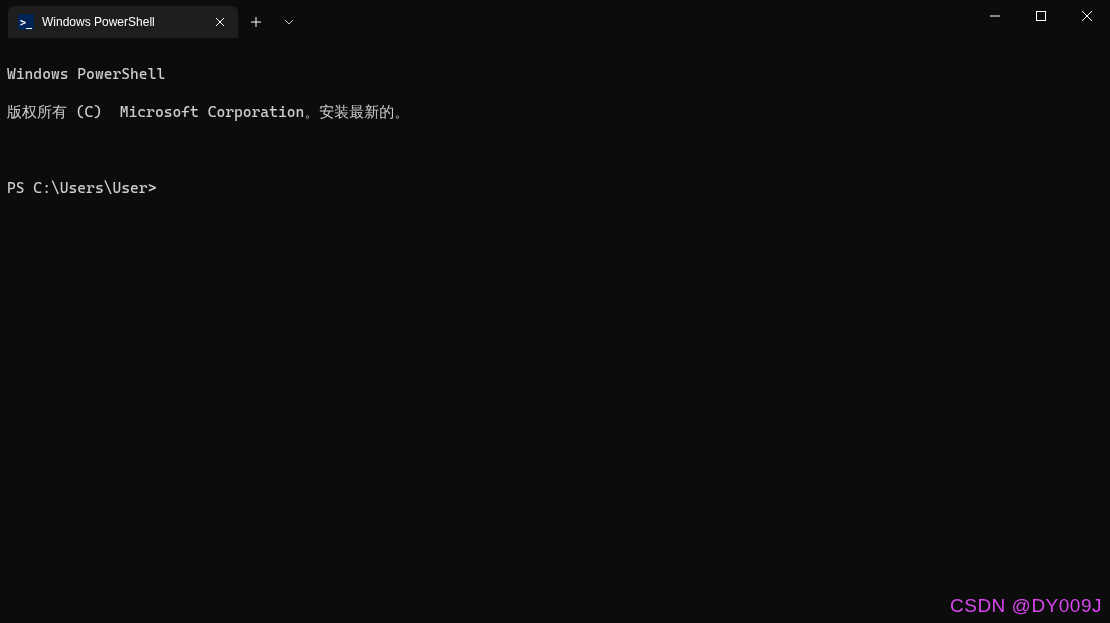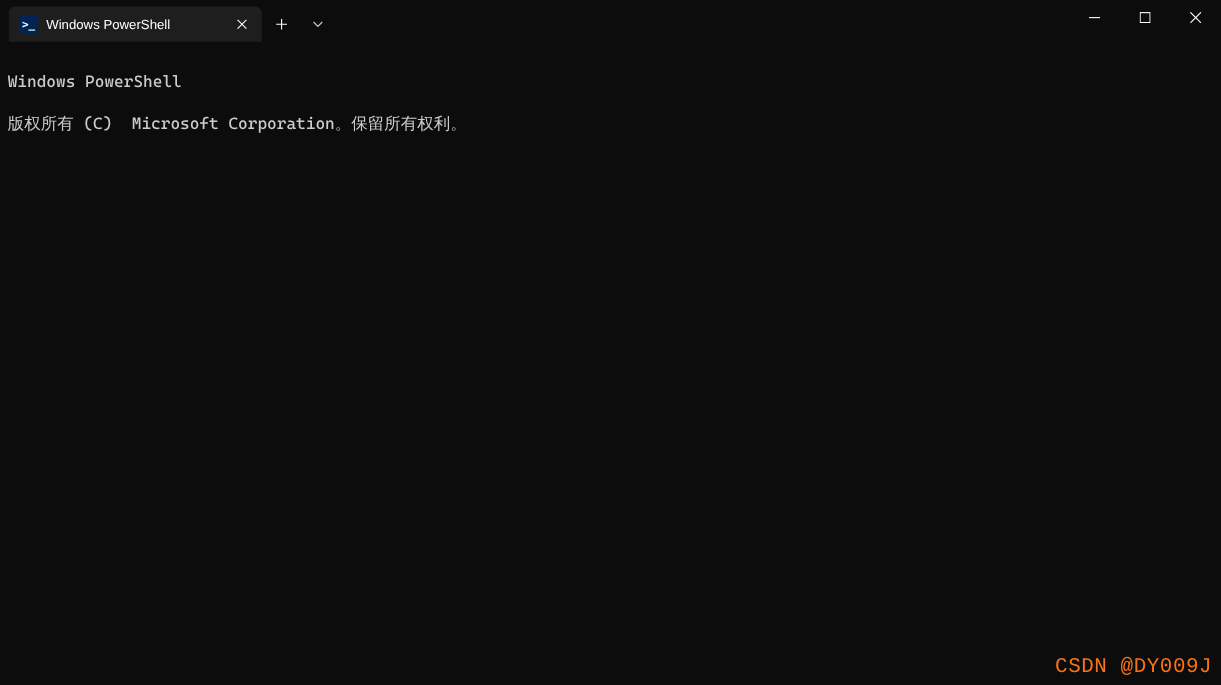--- a/index.html
+++ b/index.html
@@ -115,23 +115,23 @@
       font-family: Consolas, 'Cascadia Mono', 'Courier New', monospace;
       white-space: pre;
     }
     .terminal-line {
       display: block;
     }
     .watermark {
       position: absolute;
       bottom: 6px;
       right: 8px;
-      color: #f97316;
+      color: #d946ef;
       font-size: 19px;
-      font-family: Liberation Mono, monospace;
+      font-family: Liberation Sans, sans-serif;
       letter-spacing: 0.5px;
     }
   </style>
 </head>
 <body>
 
 <div class="titlebar">
   <div class="tabs-area">
     <div class="tab">
       <div class="tab-icon">
@@ -172,18 +172,19 @@
       <svg width="10" height="10" viewBox="0 0 10 10">
         <line x1="0" y1="0" x2="10" y2="10" stroke="#ffffff" stroke-width="1"></line>
         <line x1="10" y1="0" x2="0" y2="10" stroke="#ffffff" stroke-width="1"></line>
       </svg>
     </div>
   </div>
 </div>
 
 <div class="terminal-body">
 <span class="terminal-line">Windows PowerShell</span>
-<span class="terminal-line">版权所有 (C)  Microsoft Corporation。保留所有权利。</span>
+<span class="terminal-line">版权所有 (C)  Microsoft Corporation。安装最新的。</span>
 <span class="terminal-line"></span>
 <span class="terminal-line"></span>
+<span class="terminal-line"><span>PS C:\Users\User&gt;</span></span>
 </div>
 
 <div class="watermark">CSDN @DY009J</div>
 
 </body></html>

